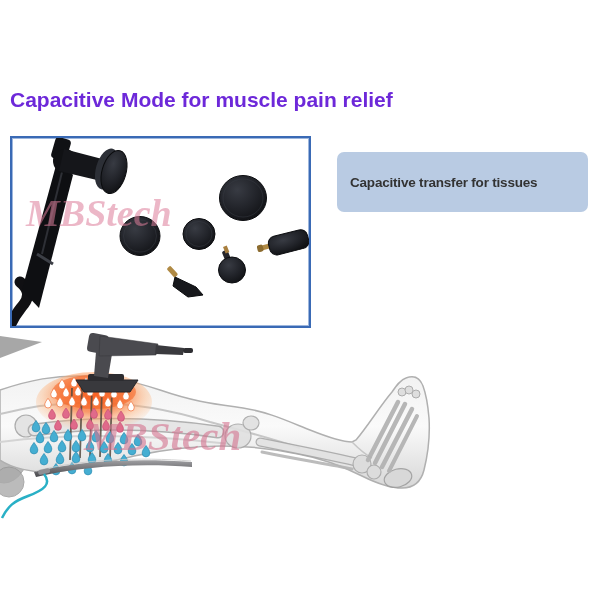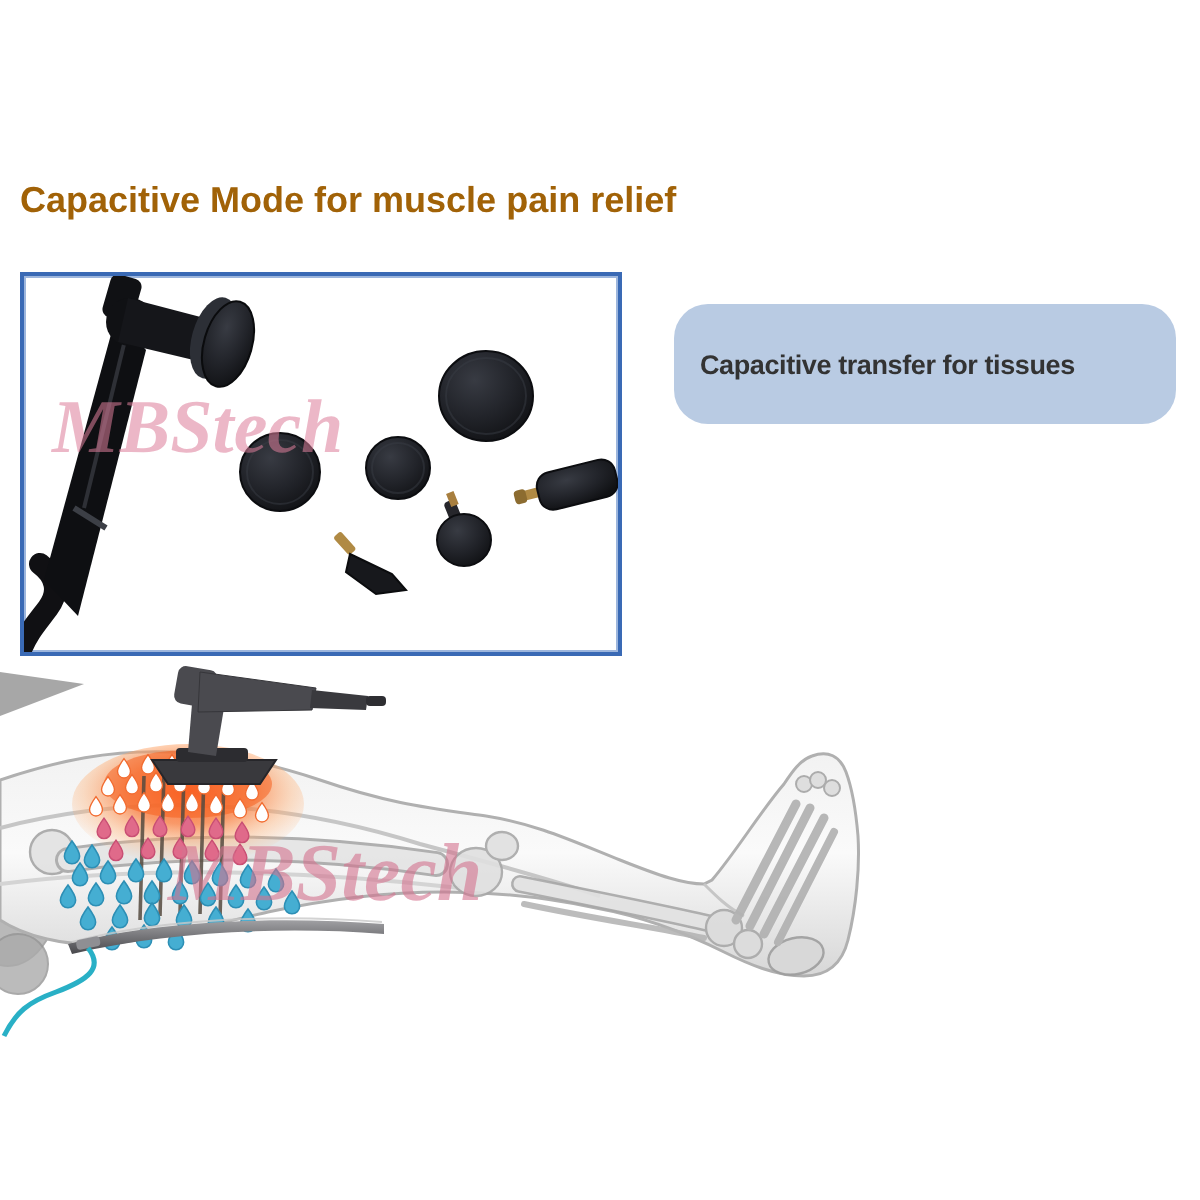--- a/index.html
+++ b/index.html
@@ -1,24 +1,24 @@
 <!DOCTYPE html>
 <html><head>
 <meta charset="utf-8">
 <style>
   html,body{margin:0;padding:0}
   body{width:600px;height:600px;background:#fff;position:relative;overflow:hidden;
        font-family:"Liberation Sans",sans-serif}
-  .title{position:absolute;left:10px;top:88px;margin:0;font-size:18px;font-weight:700;
-         color:#a16207;line-height:24px;white-space:nowrap}
+  .title{position:absolute;left:10px;top:88px;margin:0;font-size:21px;font-weight:700;
+         color:#6d28d9;line-height:24px;white-space:nowrap}
   .product-box{position:absolute;left:10px;top:136px;width:297px;height:188px;
                border:2px solid #3a6ab5;background:#fff;box-shadow:inset 0 0 0 1px #9db6dd}
   .product-box svg{display:block;width:297px;height:188px}
   .info-box{position:absolute;left:337px;top:152px;width:251px;height:60px;background:#b9cbe3;
-            border-radius:17px;color:#333;font-size:13.5px;font-weight:700;letter-spacing:-0.2px;
+            border-radius:7px;color:#333;font-size:13.5px;font-weight:700;letter-spacing:-0.2px;
             line-height:19px;display:flex;flex-direction:column;justify-content:center;
             padding-left:13px;box-sizing:border-box}
   .leg-svg{position:absolute;left:0;top:330px;width:600px;height:230px}
   .wm{font-family:"Liberation Serif",serif;font-style:italic;font-weight:700}
 </style>
 </head>
 <body>
 
 <div>
 

